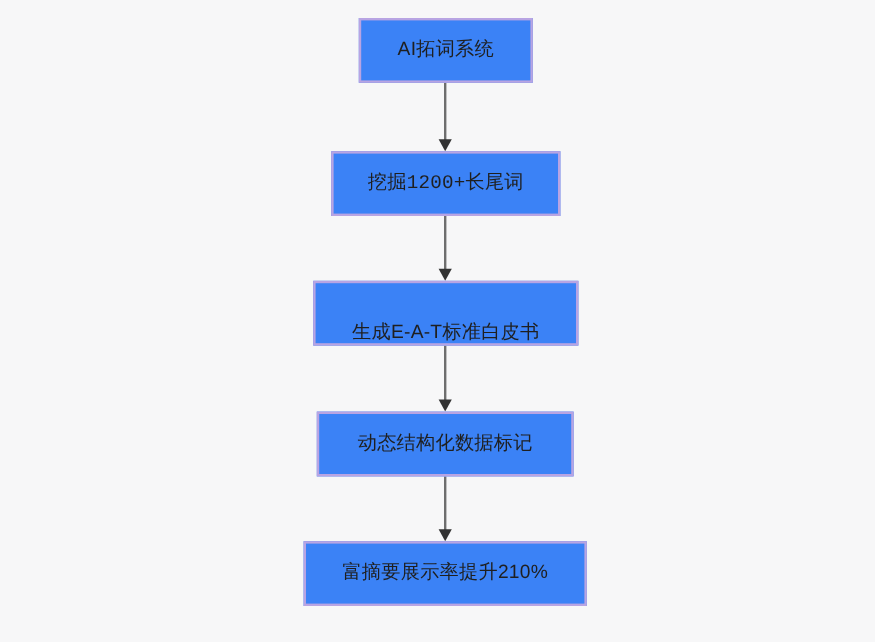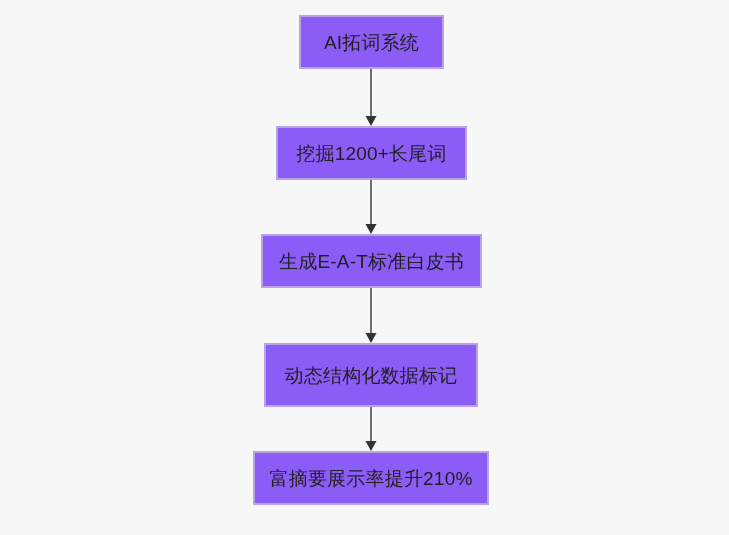--- a/index.html
+++ b/index.html
@@ -14,28 +14,28 @@
     overflow: hidden;
   }
   #flowchart {
     position: relative;
     width: 729px;
     height: 535px;
   }
   .node {
     position: absolute;
     box-sizing: border-box;
-    background: #8b5cf6;
+    background: #3b82f6;
     border: 2px solid #b8a4e3;
     border-radius: 0;
     display: flex;
     align-items: center;
     justify-content: center;
     color: #1f1f1f;
-    font-size: 19px;
+    font-size: 16px;
     line-height: 1;
     letter-spacing: 0.2px;
     white-space: nowrap;
     user-select: none;
   }
   .node-label {
     display: block;
   }
   .edge-svg {
     position: absolute;
@@ -77,29 +77,29 @@
     <g>
       <line class="edge-line" x1="371" y1="397" x2="371" y2="443"></line>
       <polygon class="edge-head" points="365.5,441 376.5,441 371,451"></polygon>
     </g>
   </svg>
 
   <div class="node" style="left:299px; top:15px; width:145px; height:54px;">
     <span class="node-label">AI拓词系统</span>
   </div>
 
-  <div class="node" style="left:276px; top:126px; width:191px; height:54px;">
+  <div class="node" style="left:276px; top:126px; width:191px; height:54px;font-family:Liberation Mono, monospace;">
     <span class="node-label">挖掘1200+长尾词</span>
   </div>
 
-  <div class="node" style="left:261px; top:234px; width:221px; height:54px;">
+  <div class="node" style="left:261px; top:234px; width:221px; height:54px;align-items:flex-end;">
     <span class="node-label">生成E-A-T标准白皮书</span>
   </div>
 
-  <div class="node" style="left:264px; top:343px; width:214px; height:64px;">
+  <div class="node" style="left:264px; top:343px; width:214px; height:54px;">
     <span class="node-label">动态结构化数据标记</span>
   </div>
 
   <div class="node" style="left:253px; top:451px; width:236px; height:54px;align-items:center;">
     <span class="node-label">富摘要展示率提升210%</span>
   </div>
 
 </div>
 
 </body></html>

